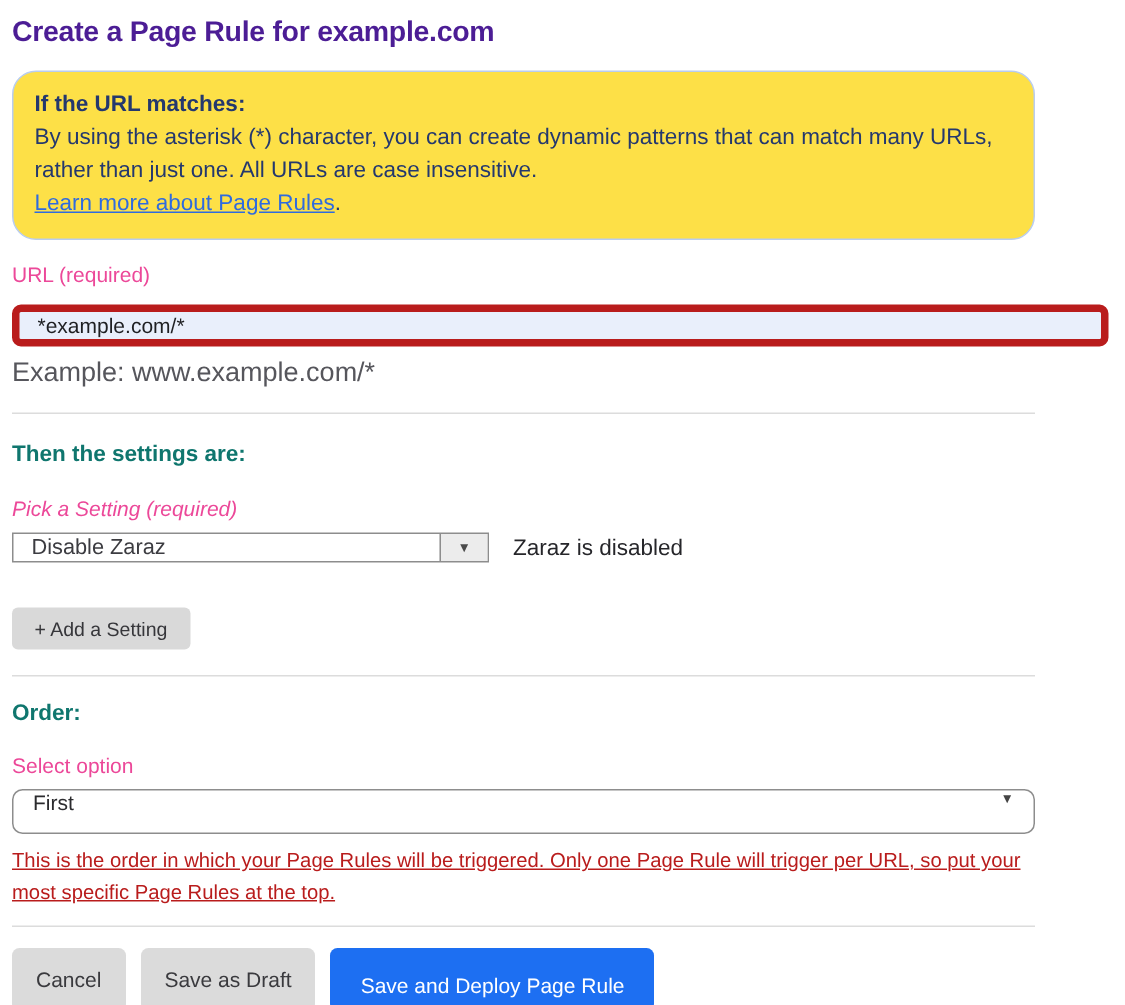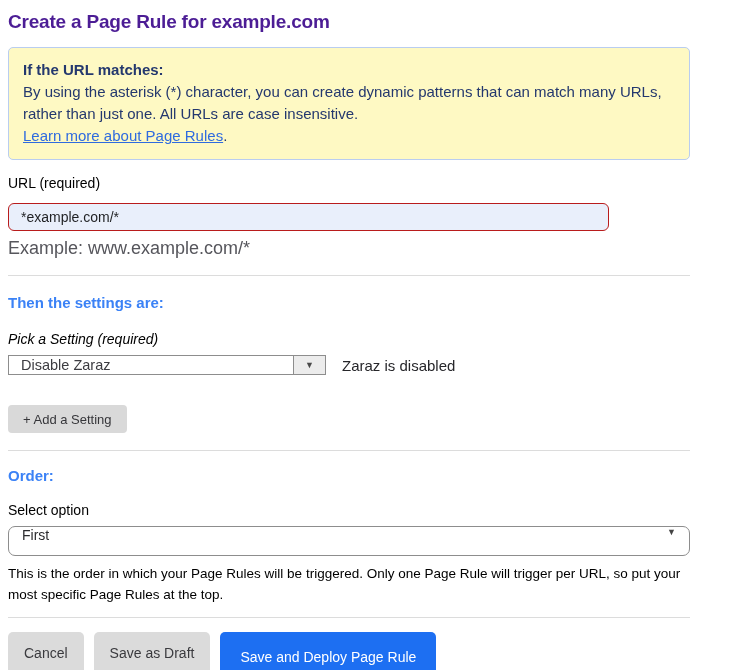--- a/index.html
+++ b/index.html
@@ -14,49 +14,49 @@
   h1.page-title {
     font-size: 19px;
     font-weight: 700;
     color: #4c1d95;
     letter-spacing: -0.2px;
   }
 
   .info-box {
     margin-top: 14px;
     width: 682px;
-    background: #fef9c3;
+    background: #fde047;
     border: 1px solid #b9cdf0;
-    border-radius: 5px;
+    border-radius: 16px;
     padding: 11px 14px 12px 14px;
     color: #24386e;
     font-size: 15px;
     line-height: 22px;
   }
   .info-heading { font-weight: 700; }
   .info-body { margin-top: 0; }
   .info-link-line a {
     color: #2f6bdf;
     text-decoration: underline;
     cursor: pointer;
   }
   .info-link-line span.suffix { color: #24386e; }
 
   .field-label {
     margin-top: 15px;
     font-size: 14px;
-    color: #000000;
+    color: #ec4899;
   }
 
   .url-input {
     margin-top: 12px;
-    width: 601px;
+    width: 731px;
     height: 28px;
     background: #e9effb;
-    border: 1px solid #b91c1c;
+    border: 5px solid #b91c1c;
     border-radius: 6px;
     padding: 0 12px;
     font-size: 14px;
     color: #1f2023;
     font-family: "Liberation Sans", "DejaVu Sans", sans-serif;
     outline: none;
     display: block;
   }
 
   .example-text {
@@ -70,21 +70,21 @@
     width: 682px;
     border: none;
     border-top: 1px solid #dcdcdc;
     height: 0;
   }
 
   h2.section-heading {
     margin-top: 18px;
     font-size: 15px;
     font-weight: 700;
-    color: #3b82f6;
+    color: #0f766e;
   }
 
   .setting-row {
     margin-top: 8px;
     display: flex;
     align-items: center;
   }
   .custom-select {
     width: 318px;
     height: 20px;
@@ -149,21 +149,22 @@
     color: #2b2b2e;
     cursor: pointer;
   }
   .wide-select .caret { font-size: 9px; color: #444; }
 
   .helper-text {
     margin-top: 7px;
     width: 676px;
     font-size: 13.5px;
     line-height: 21px;
-    color: #000000;
+    color: #b91c1c;
+    text-decoration: underline;
   }
 
   .button-row {
     margin-top: 14px;
     display: flex;
     gap: 10px;
   }
   .btn {
     height: 42px;
     border: none;

